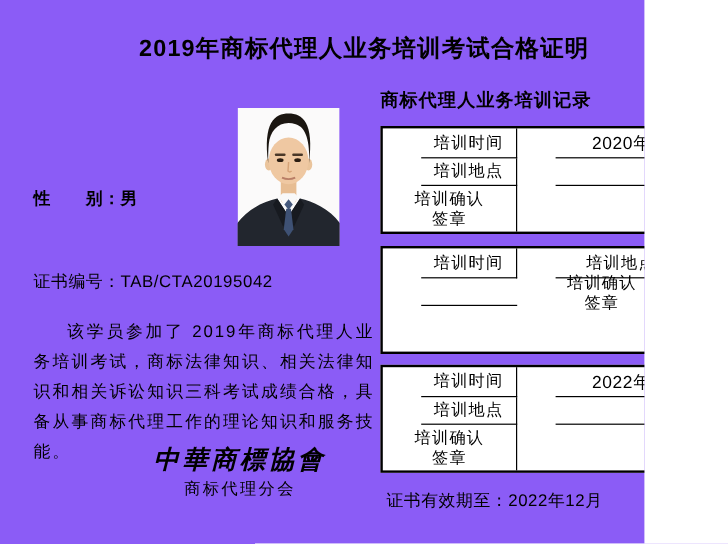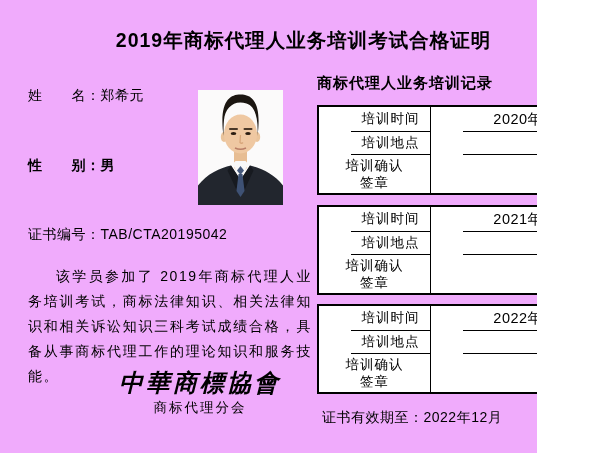--- a/index.html
+++ b/index.html
@@ -1,20 +1,20 @@
 <!DOCTYPE html>
 <html><head>
 <meta charset="utf-8">
 <style>
   html, body { margin: 0; padding: 0; background: #ffffff; }
   #page {
     position: relative;
     width: 537px;
     height: 453px;
-    background: #f0abfc;
+    background: #8b5cf6;
     color: #000000;
     font-family: "Liberation Sans", sans-serif;
     overflow: hidden;
   }
   .abs { position: absolute; }
 
   .cert-title {
     top: 27px; left: 0; width: 607px;
     text-align: center;
     font-size: 19.5px;
@@ -46,21 +46,21 @@
 
   .seal-block {
     left: 90px; top: 370px;
     width: 220px;
     text-align: center;
   }
   .seal-script {
     font-family: Liberation Serif, serif;
     font-style: italic;
     font-weight: bold;
-    font-size: 24px;
+    font-size: 21px;
     letter-spacing: 3px;
     line-height: 26px;
   }
   .branch-name {
     font-size: 13.5px;
     letter-spacing: 2px;
     margin-top: 3px;
   }
 
   .record-heading {
@@ -106,23 +106,20 @@
     white-space: nowrap;
   }
 </style>
 </head>
 <body>
 
 <div id="page">
 
   <div class="abs cert-title">2019年商标代理人业务培训考试合格证明</div>
 
-  <div class="abs field-row row-name">
-    <span>姓　　名：</span><span>郑希元</span>
-  </div>
 
   <div class="abs field-row row-gender">
     <span>性　　别：</span><span>男</span>
   </div>
 
   <div class="abs field-row row-certno">
     <span>证书编号：</span><span>TAB/CTA20195042</span>
   </div>
 
   <div class="abs photo-frame">
@@ -164,21 +161,20 @@
     <div class="cell row-line"></div>
     <div class="cell cell-lbl cell-confirm">
       <span>培训确认</span>
       <span>签章</span>
     </div>
     <div class="cell"></div>
   </div>
 
   <div class="abs rtable rtable-2">
     <div class="cell cell-lbl row-line">培训时间</div>
-    <div class="cell cell-year row-line">2021年</div>
     <div class="cell cell-lbl row-line">培训地点</div>
     <div class="cell row-line"></div>
     <div class="cell cell-lbl cell-confirm">
       <span>培训确认</span>
       <span>签章</span>
     </div>
     <div class="cell"></div>
   </div>
 
   <div class="abs rtable rtable-3">

